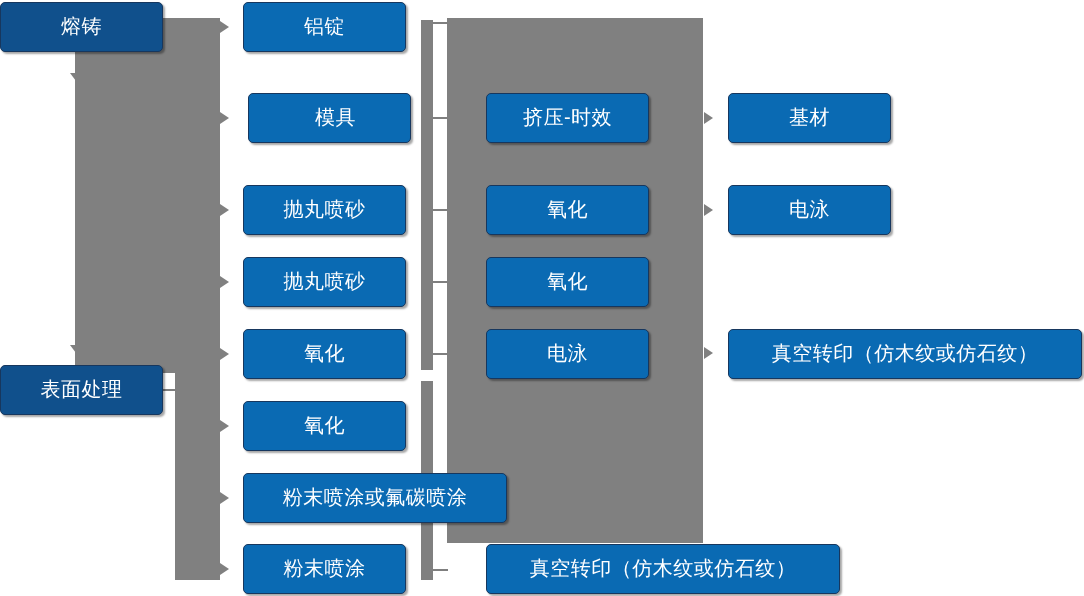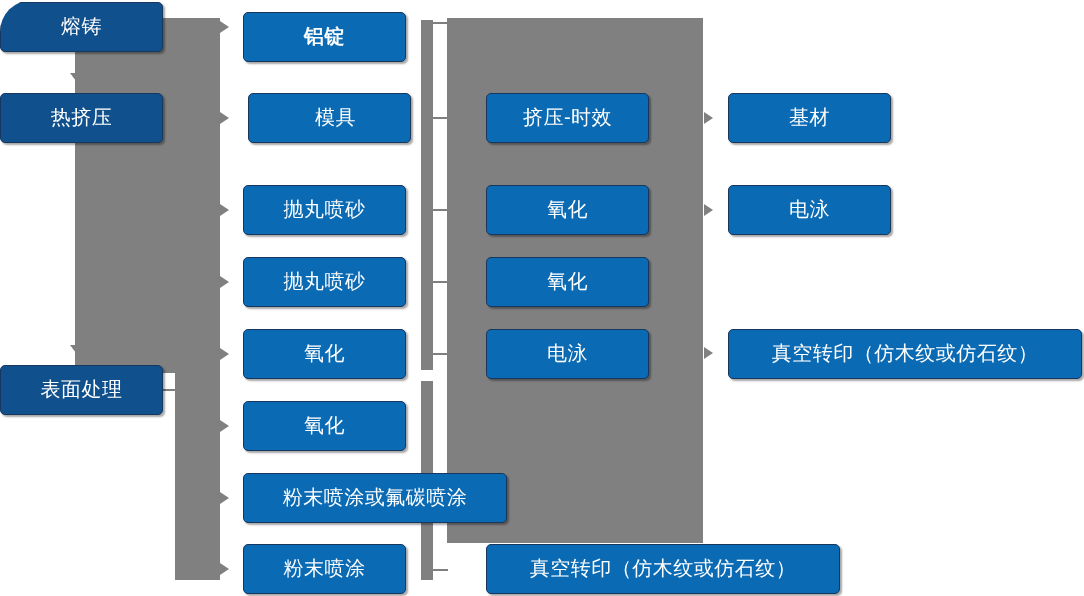--- a/index.html
+++ b/index.html
@@ -9,21 +9,20 @@
   }
   body {
     font-family: "Liberation Sans", "DejaVu Sans", sans-serif;
   }
   #canvas {
     position: relative;
     width: 1084px;
     height: 596px;
     background: #ffffff;
     overflow: hidden;
-    border-radius: 32px;
   }
 
   
   .band {
     position: absolute;
     background: #808080;
   }
 
   
   .arrow {
@@ -100,28 +99,25 @@
   <div class="hairline" style="left:433px; top:353px; width:15px; height:2px;"></div>
   <div class="hairline" style="left:433px; top:569px; width:15px; height:2px;"></div>
 
   <div class="arrow" style="left:704px; top:112px;"></div>
   <div class="arrow" style="left:704px; top:204px;"></div>
   <div class="arrow" style="left:704px; top:347px;"></div>
 
   <div class="node dark" style="left:0px; top:2px; width:163px; height:50px;">
     <span>熔铸</span>
   </div>
-  <div class="node dark" style="left:0px; top:93px; width:163px; height:50px;">
-    <span>热挤压</span>
-  </div>
   <div class="node dark" style="left:0px; top:365px; width:163px; height:50px;text-align:right;">
     <span>表面处理</span>
   </div>
 
-  <div class="node mid" style="left:243px; top:12px; width:163px; height:50px;font-weight:bold;">
+  <div class="node mid" style="left:243px; top:2px; width:163px; height:50px;">
     <span>铝锭</span>
   </div>
   <div class="node mid" style="left:248px; top:93px; width:163px; height:50px;padding-left:12px;">
     <span>模具</span>
   </div>
   <div class="node mid" style="left:243px; top:185px; width:163px; height:50px;">
     <span>抛丸喷砂</span>
   </div>
   <div class="node mid" style="left:243px; top:257px; width:163px; height:50px;">
     <span>抛丸喷砂</span>

